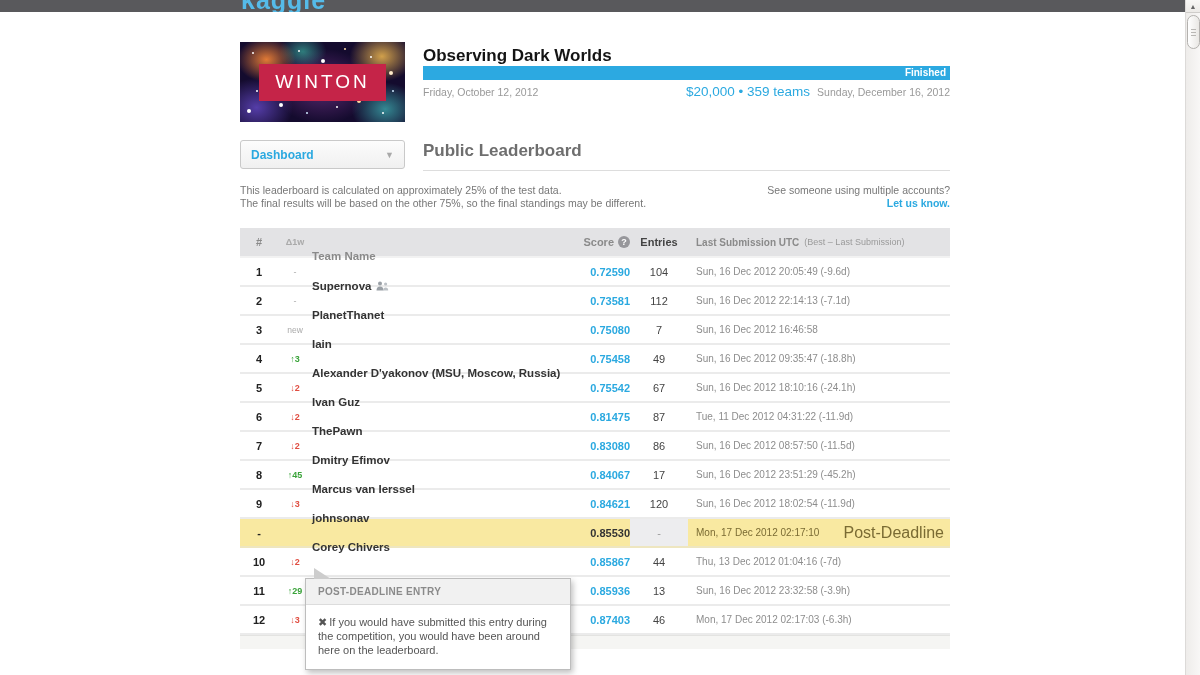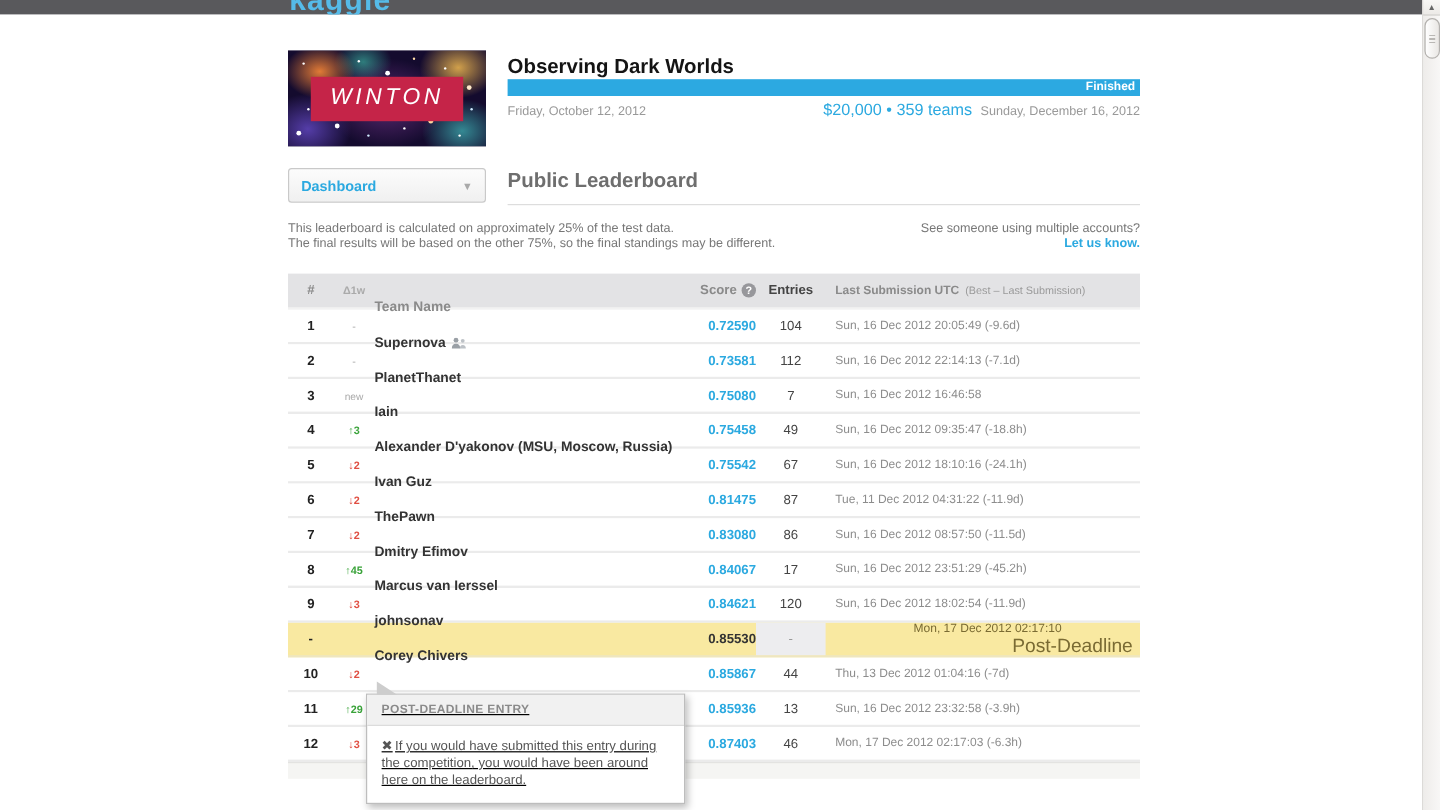--- a/index.html
+++ b/index.html
@@ -14,21 +14,21 @@
   .scrollbar { position:absolute; right:0; top:0; width:15px; height:675px; background:linear-gradient(90deg,#eeecea,#f8f7f6); border-left:1px solid #dcdad8; z-index:60; }
   .sb-btn { height:13px; background:linear-gradient(#f8f7f5,#eceae7); border-bottom:1px solid #cfcdca; font-size:7px; color:#666; text-align:center; line-height:13px; cursor:pointer; }
   .sb-thumb { position:absolute; top:15px; left:1px; width:13px; height:34px; background:linear-gradient(90deg,#ffffff,#e9e7e4); border:1px solid #b3b1ae; border-radius:7px; cursor:grab; }
   .sb-thumb::after { content:""; position:absolute; left:3px; right:3px; top:13px; height:7px;
     background:repeating-linear-gradient(#b9b7b4 0 1px, transparent 1px 3px); }
 
   .content { position:absolute; left:240px; top:42px; width:710px; }
 
   
   .comp-header { position:relative; height:98px; }
-  .banner { position:absolute; left:0; top:0; width:165px; height:80px; background:#140b2e; overflow:hidden;font-style:italic; }
+  .banner { position:absolute; left:0; top:0; width:165px; height:80px; background:#140b2e; overflow:hidden; }
   .banner-nebula { position:absolute; inset:0;
     background:
       radial-gradient(42px 32px at 16% 22%, rgba(236,128,54,.95), transparent 70%),
       radial-gradient(46px 36px at 86% 18%, rgba(242,186,80,.85), transparent 70%),
       radial-gradient(34px 26px at 38% 12%, rgba(64,200,176,.6), transparent 70%),
       radial-gradient(52px 42px at 10% 82%, rgba(96,70,190,.85), transparent 70%),
       radial-gradient(48px 38px at 88% 84%, rgba(66,190,190,.7), transparent 70%),
       radial-gradient(70px 52px at 50% 55%, rgba(150,66,170,.55), transparent 72%); }
   .banner-stars { position:absolute; left:0; top:0; width:2px; height:2px; background:transparent; border-radius:50%;
     box-shadow: 12px 10px 0 #fff, 34px 26px 0 #ffe9c9, 58px 8px 0 #fff, 82px 18px 0 1px #fff,
@@ -70,32 +70,32 @@
   .delta-new { font-size:8.5px; color:#aaa; }
   .c-team { width:250px; font-weight:bold; color:#333; font-size:11.5px; display:flex; align-items:center;margin-top:28px; }
   .c-team .ticon { margin-left:5px; display:inline-flex; }
   .c-score { width:68px; text-align:right; color:#2ba9e0; font-weight:bold; }
   .c-entries { width:58px; align-self:stretch; display:flex; align-items:center; justify-content:center; color:#444; }
   .c-date { flex:1; padding-left:8px; color:#8d8d8d; font-size:10px; display:flex; align-items:center; align-self:stretch; }
   .badge { margin-left:auto; padding-right:6px; color:#7a6b33; font-size:16px; }
   .row.hl { background:#f9e9a1; border-bottom-color:#eee6c0; }
   .row.hl .c-score { color:#333; }
   .row.hl .c-entries { background:#ededef; color:#999; }
-  .row.hl .c-date { color:#7a6b33;flex-direction:column; }
+  .row.hl .c-date { color:#7a6b33; }
   .thead .c-rank, .thead .c-team { color:#8a8a8a; }
   .thead .c-score { color:#8a8a8a; display:flex; justify-content:flex-end; align-items:center; }
   .qicon { display:inline-block; width:12px; height:12px; border-radius:50%; background:#97979b; color:#fff;
     font-size:9px; line-height:12px; text-align:center; font-weight:bold; margin-left:4px; cursor:pointer; }
   .thead .c-date { color:#8a8a8a; }
   .lsnote { font-weight:normal; font-size:9px; margin-left:5px; color:#9a9a9a; }
   .partial-row { height:14px; background:#f5f5f3; border-top:1px solid #e3e3e1; }
 
   
   .tooltip { position:absolute; left:305px; top:578px; width:266px; background:#fff; border:1px solid #bdbdbd;
-    box-shadow:2px 3px 6px rgba(0,0,0,.25); z-index:30;text-decoration:underline; }
+    box-shadow:2px 3px 6px rgba(0,0,0,.25); z-index:30; }
   .tt-arrow { position:absolute; left:8px; top:-11px; width:0; height:0;
     border-bottom:11px solid #cdcdcd; border-right:17px solid transparent; }
   .tt-header { background:#f1f1f1; border-bottom:1px solid #dcdcdc; padding:7px 12px; font-size:10px; font-weight:bold;
     color:#8a8a8a; letter-spacing:.3px; }
   .tt-body { padding:10px 12px 12px; font-size:11px; color:#555; line-height:14px; }
   .tt-x { color:#555; margin-right:2px; }
 </style>
 </head>
 <body>
 

